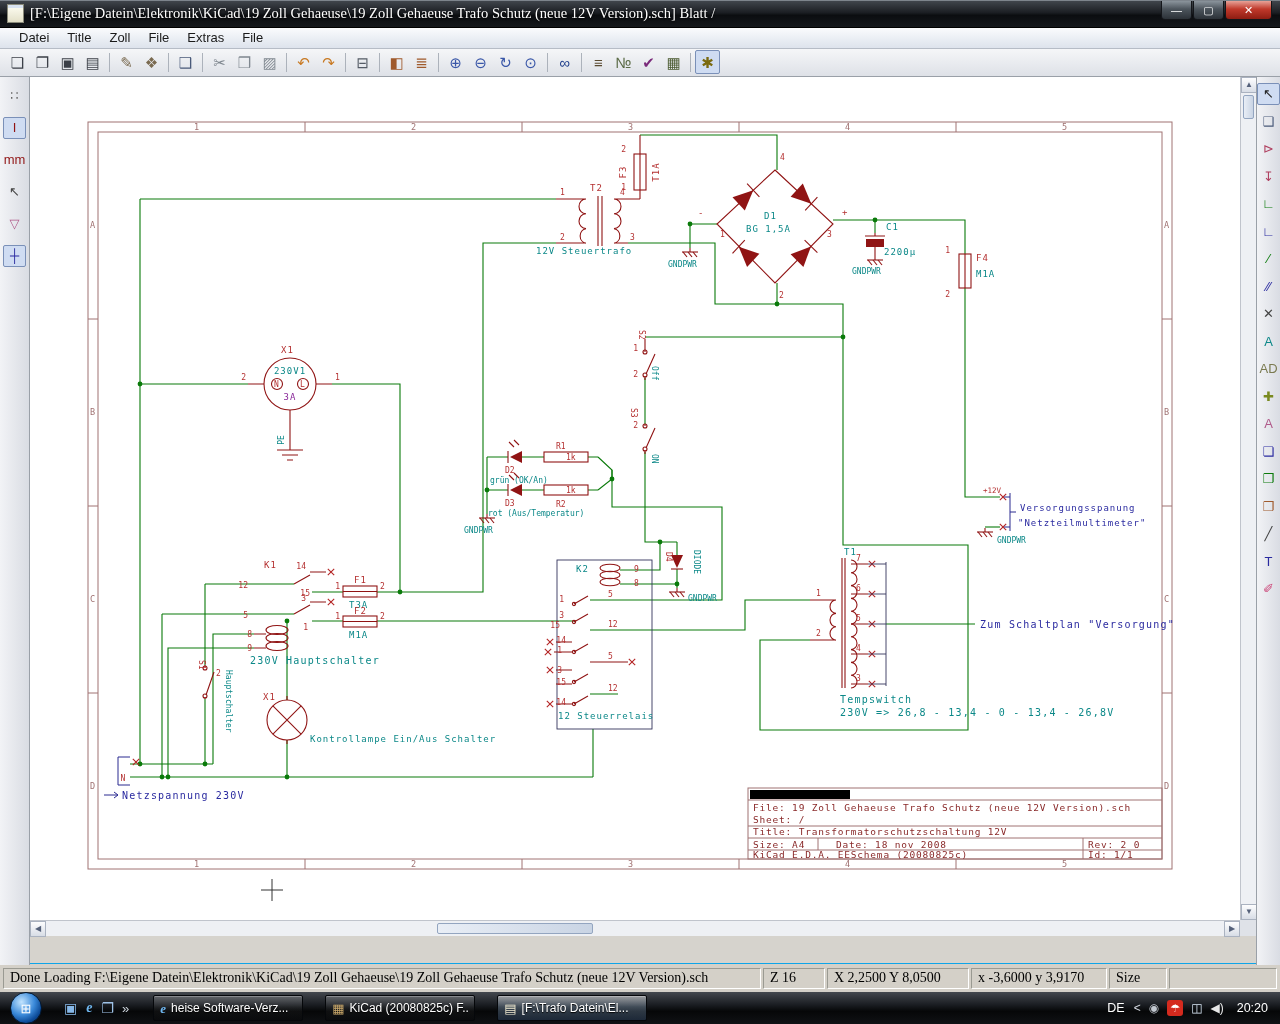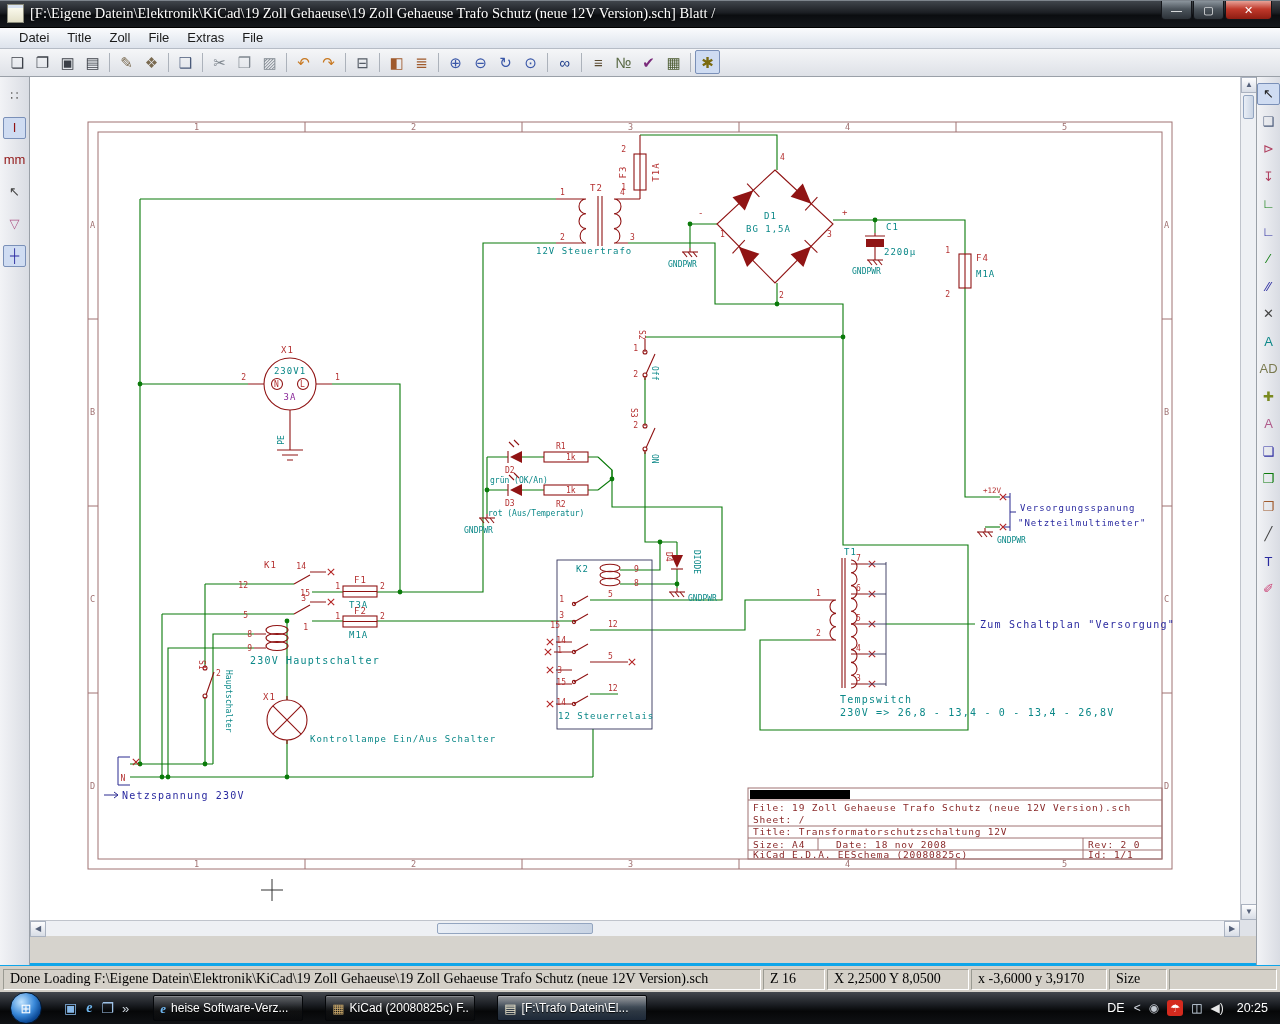--- a/index.html
+++ b/index.html
@@ -38,21 +38,21 @@
   #lefttools .tbtn,#righttools .tbtn{width:21px;height:20px;font-size:13px;}
   #canvas{position:absolute;left:30px;top:0;width:1210px;height:843px;background:#ffffff;}
   
   #vscroll{position:absolute;left:1240px;top:0;width:16px;height:843px;background:#eef0f4;border-left:1px solid #c0c4cc;box-sizing:border-box;}
   #hscroll{position:absolute;left:30px;top:843px;width:1210px;height:16px;background:#eef0f4;border-top:1px solid #c0c4cc;box-sizing:border-box;}
   .sbtn{position:absolute;width:16px;height:16px;background:linear-gradient(#fdfdfe,#d8dde6);
     border:1px solid #aab2c0;box-sizing:border-box;color:#55617a;font-size:8px;text-align:center;line-height:14px;}
   .sthumb{position:absolute;background:linear-gradient(90deg,#e9eef6,#c9d4e4);border:1px solid #93a5c0;border-radius:2px;box-sizing:border-box;}
   #scorner{position:absolute;left:1240px;top:843px;width:16px;height:16px;background:#dfe2e8;}
   
-  #statusbar{height:29px;background:#d4d0c8;border-top:3px solid #0ea5e9;display:flex;align-items:center;
+  #statusbar{height:29px;background:#d4d0c8;border-top:1px solid #0ea5e9;display:flex;align-items:center;
     font-family:"Liberation Serif",serif;font-size:14px;color:#000;padding:0 2px;box-sizing:border-box;}
   .sfield{height:21px;display:flex;align-items:center;padding:0 6px;margin:0 1px;box-sizing:border-box;
     border:1px solid;border-color:#9a9a92 #ffffff #ffffff #9a9a92;white-space:nowrap;overflow:hidden;}
   
   #taskbar{position:absolute;left:0;top:992px;width:1280px;height:32px;
     background:linear-gradient(#44484e,#1a1d22 40%,#060708 60%,#101215);display:flex;align-items:center;}
   #start-orb{width:30px;height:30px;border-radius:50%;margin:0 8px 0 10px;
     background:radial-gradient(circle at 35% 30%,#c2e4ff,#3b8ada 45%,#0c4a97 72%,#062a58);
     border:1px solid #04172e;color:#fff;font-size:13px;display:flex;align-items:center;justify-content:center;}
   #quick{display:flex;align-items:center;gap:9px;margin:0 6px 0 14px;}
@@ -596,15 +596,15 @@
     </div>
   <div id="tray">
     <span id="tray-lang">DE</span>
     <span id="tray-icons" style="display:flex;align-items:center;gap:8px;">
         <span class="trayico" style="color: rgb(216, 221, 228);">&lt;</span>
         <span class="trayico" style="color: rgb(194, 200, 208);">◉</span>
         <span class="trayico badge" style="color: rgb(255, 255, 255); background: rgb(212, 42, 30);">☂</span>
         <span class="trayico" style="color: rgb(216, 230, 244);">◫</span>
         <span class="trayico" style="color: rgb(232, 232, 232);">◀)</span>
       </span>
-    <span id="tray-clock">20:25</span>
+    <span id="tray-clock">20:20</span>
   </div>
 </div>
 
 </body></html>

